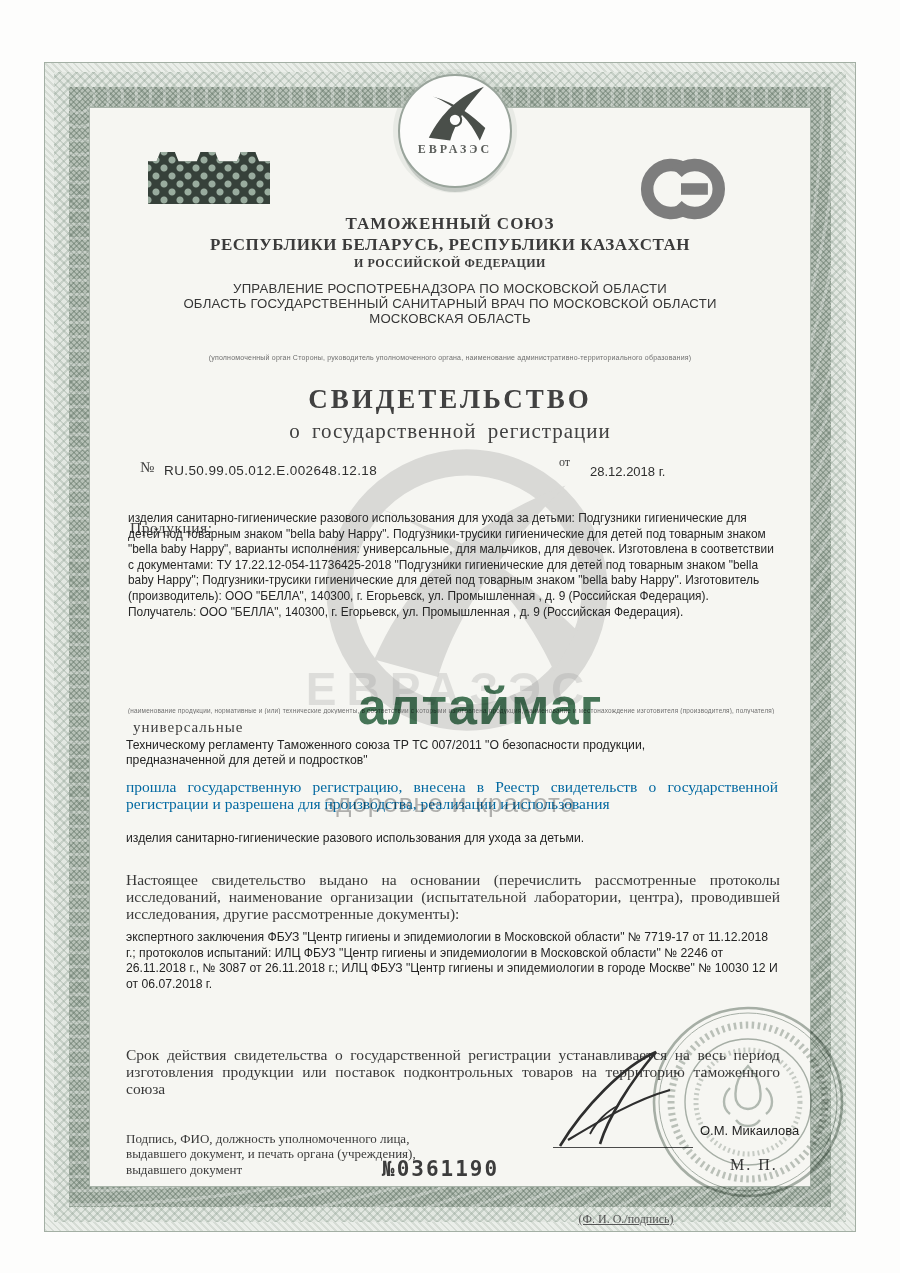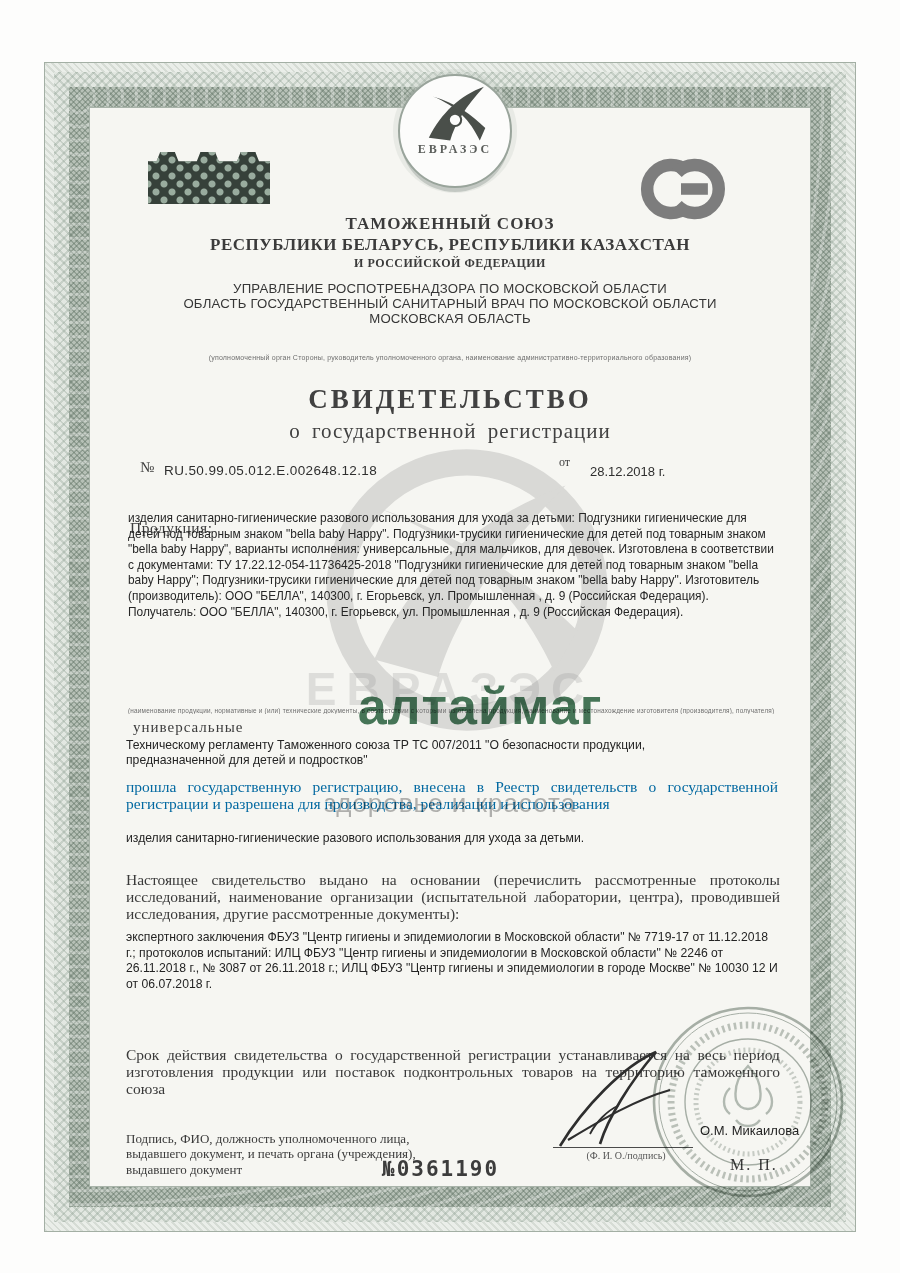--- a/index.html
+++ b/index.html
@@ -79,21 +79,21 @@
   .reg-text { left:126px; top:779px; width:652px; font-size:15.5px; line-height:16.8px; color:#0369a1; text-align:justify;font-family:Liberation Serif, serif; }
   .reg-prod { left:126px; top:831px; width:652px; font-size:12.2px; color:#242424; }
 
   .basis-text { left:126px; top:871px; width:654px; font-size:15.5px; line-height:17px; color:#3a3a3a; text-align:justify; }
   .basis-details { left:126px; top:930px; width:654px; font-size:12.2px; line-height:15.6px; color:#242424; }
 
   .validity-text { left:126px; top:1021px; width:654px; font-size:15.5px; line-height:17.2px; color:#3a3a3a; text-align:justify;margin-top:25px; }
 
   .sig-caption { left:126px; top:1097px; width:345px; font-size:13px; line-height:15.4px; color:#3a3a3a;margin-top:34px; }
   .sig-line { left:553px; top:1147px; width:140px; border-top:1.3px solid #4a4a4a; }
-  .sig-line-cap { left:556px; top:1150px; width:140px; text-align:center; font-size:10px; color:#555; }
+  .sig-line-cap { left:556px; top:1212px; width:140px; text-align:center; font-size:12px; color:#555;text-decoration:underline; }
   .signer { left:700px; top:1123px; font-size:13px; color:#1f1f1f; }
   .mp { left:730px; top:1156px; font-size:16px; color:#3a3a3a; letter-spacing:2px; }
   .serial { left:382px; top:1157px; font-size:21px; letter-spacing:2px; color:#3c3c3c;font-weight:bold; }
 
   
   .globe-wm { left:322px; top:445px; width:290px; height:290px; z-index:1; opacity:.28; }
   .evrazes-wm { top:662px; font-size:46px; font-weight:bold; letter-spacing:10px; color:#8a8a8a; opacity:.22; z-index:1; }
   .wm1 { left:150px; top:676px; width:660px; text-align:center; font-size:52px; font-weight:bold; color:#14532d;
          letter-spacing:1px; z-index:5; mix-blend-mode:multiply; opacity:.78; }
   .wm2 { top:788px; font-size:26px; color:#9d9d9d; z-index:5; mix-blend-mode:multiply; opacity:.75; letter-spacing:1px; }

